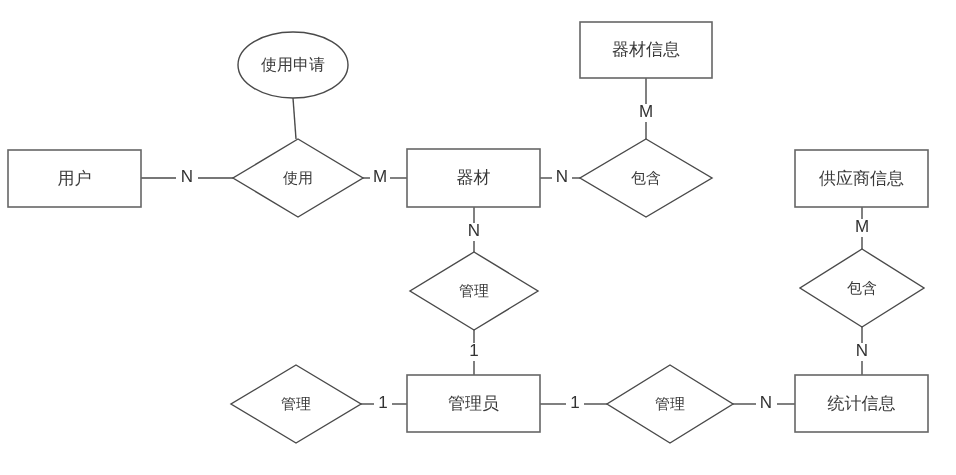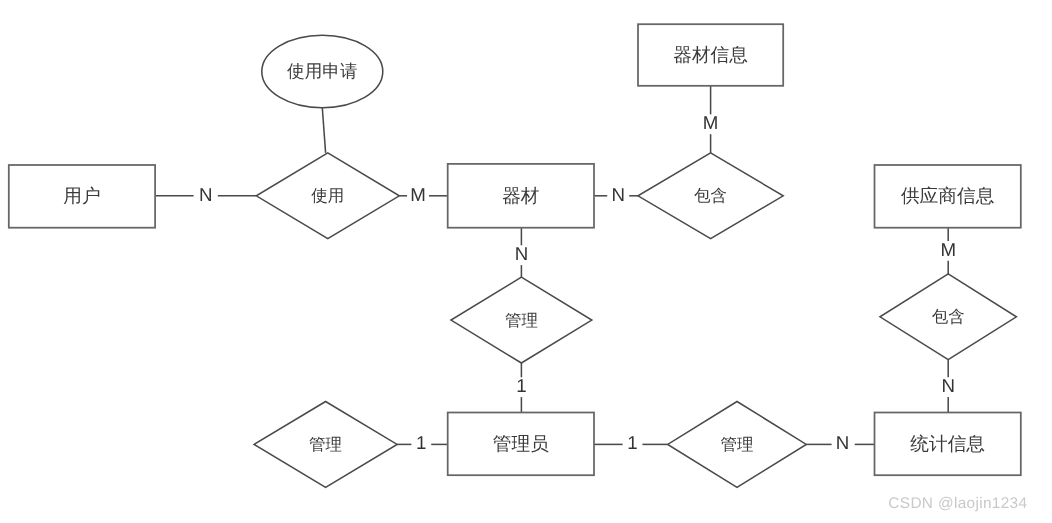--- a/index.html
+++ b/index.html
@@ -174,14 +174,13 @@
         <text x="646" y="113" class="card-label">M</text>
         <text x="474" y="232" class="card-label">N</text>
         <text x="474" y="352" class="card-label">1</text>
         <text x="383" y="404" class="card-label">1</text>
         <text x="575" y="404" class="card-label">1</text>
         <text x="766" y="404" class="card-label">N</text>
         <text x="862" y="228" class="card-label">M</text>
         <text x="862" y="352" class="card-label">N</text>
       </g>
   </svg>
-  <div class="watermark">CSDN @laojin1234</div>
 </div>
 
 </body></html>

